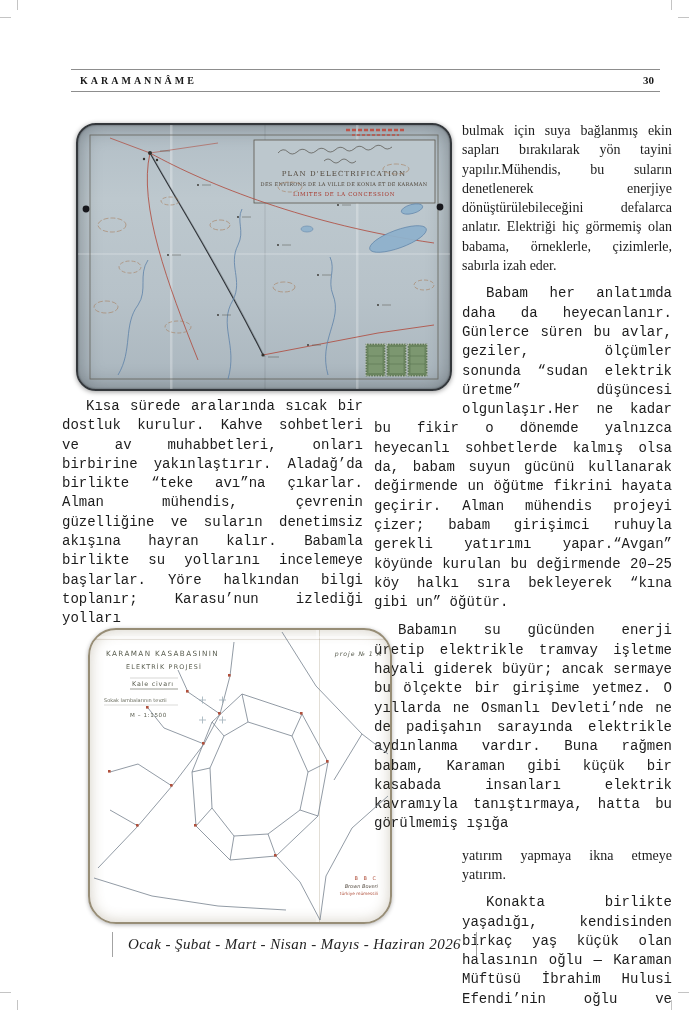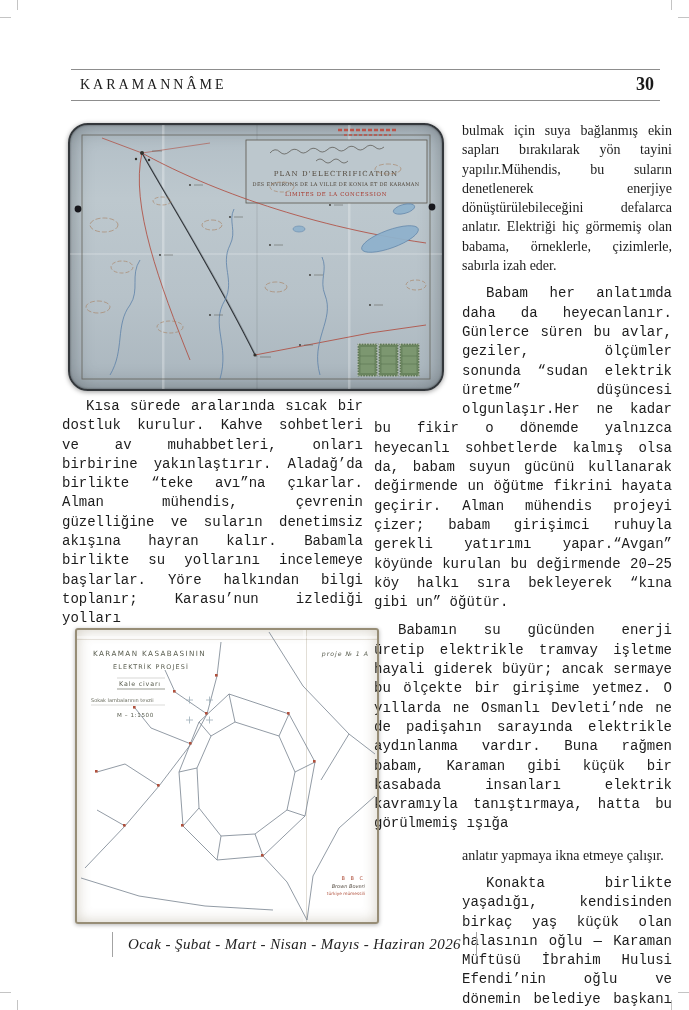--- a/index.html
+++ b/index.html
@@ -11,49 +11,49 @@
   
   .cropmark{position:absolute;background:#c4c4c4;}
   
   .page-header{
     position:absolute;left:71px;top:69px;width:589px;
     border-top:1.4px solid #8d8d8d;border-bottom:1.4px solid #8d8d8d;
     display:flex;justify-content:space-between;align-items:center;
     padding:4px 6px 5px 9px;box-sizing:border-box;
   }
   .page-header .journal-title{
-    font-weight:normal;font-size:14px;letter-spacing:3px;color:#191919;
+    font-weight:bold;font-size:10px;letter-spacing:3px;color:#191919;
   }
   .page-header .page-number{
-    font-weight:bold;font-size:18px;color:#191919;
+    font-weight:bold;font-size:11px;color:#191919;
   }
   
   .textcol p{
     margin:0 0 9px 0;text-align:justify;font-size:14px;line-height:19.3px;
     color:#1c1c1c;
   }
   .textcol p.indent{text-indent:24px;font-family:Liberation Mono, monospace;}
   .textcol p.cont{margin-bottom:12px;}
   .left-column{position:absolute;left:62px;top:397px;width:301px;}
   .right-column{position:absolute;left:374px;top:121px;width:298px;}
   .spacer1{float:left;width:88px;height:290px;}
   .spacer2{float:left;width:88px;height:348px;}
   
   .map1{
-    position:absolute;left:68px;top:123px;width:372px;height:264px;
+    position:absolute;left:76px;top:123px;width:372px;height:264px;
     border-radius:20px;overflow:hidden;
     background:linear-gradient(180deg,#b2bec6 0%,#bdc8ce 28%,#b7c2c9 65%,#aab6be 100%);
     border:2px solid #33373b;
     box-shadow:0 1px 5px rgba(0,0,0,.4), inset 0 0 22px rgba(18,20,24,.38), inset 0 0 2px rgba(18,20,24,.6);
   }
   .map1 svg,.map2 svg{display:block;}
   
   .map2{
-    position:absolute;left:75px;top:628px;width:300px;height:292px;
-    border-radius:3px;overflow:hidden;
+    position:absolute;left:88px;top:628px;width:300px;height:292px;
+    border-radius:28px;overflow:hidden;
     background:linear-gradient(180deg,#ddccא5 0%,#dac8a1 0%,#d8c69e 40%,#d2bf96 100%);
     border:2px solid #8f olive;
     border:2px solid #978d76;
     box-shadow:0 1px 4px rgba(0,0,0,.3), inset 0 0 14px rgba(110,92,55,.3);
   }
   
   .page-footer{
     position:absolute;left:0;top:932px;width:589px;text-align:center;
   }
   .page-footer .fbar{
@@ -201,21 +201,21 @@
 
 <div class="left-column textcol">
   <p class="indent">Kısa sürede aralarında sıcak bir dostluk kurulur. Kahve sohbetleri ve av muhabbetleri, onları birbirine yakınlaştırır. Aladağ’da birlikte “teke avı”na çıkarlar. Alman mühendis, çevrenin güzelliğine ve suların denetimsiz akışına hayran kalır. Babamla birlikte su yollarını incelemeye başlarlar. Yöre halkından bilgi toplanır; Karasu’nun izlediği yolları</p>
 </div>
 
 <div class="right-column textcol">
   <span class="spacer1"></span>
   <p>bulmak için suya bağlanmış ekin sapları bırakılarak yön tayini yapılır.Mühendis, bu suların denetlenerek enerjiye dönüştürülebileceğini defalarca anlatır. Elektriği hiç görmemiş olan babama, örneklerle, çizimlerle, sabırla izah eder.</p>
   <p class="indent">Babam her anlatımda daha da heyecanlanır. Günlerce süren bu avlar, geziler, ölçümler sonunda “sudan elektrik üretme” düşüncesi olgunlaşır.Her ne kadar bu fikir o dönemde yalnızca heyecanlı sohbetlerde kalmış olsa da, babam suyun gücünü kullanarak değirmende un öğütme fikrini hayata geçirir. Alman mühendis projeyi çizer; babam girişimci ruhuyla gerekli yatırımı yapar.“Avgan” köyünde kurulan bu değirmende 20–25 köy halkı sıra bekleyerek “kına gibi un” öğütür.</p>
   <p class="indent cont">Babamın su gücünden enerji üretip elektrikle tramvay işletme hayali giderek büyür; ancak sermaye bu ölçekte bir girişime yetmez. O yıllarda ne Osmanlı Devleti’nde ne de padişahın sarayında elektrikle aydınlanma vardır. Buna rağmen babam, Karaman gibi küçük bir kasabada insanları elektrik kavramıyla tanıştırmaya, hatta bu görülmemiş ışığa</p>
-  <p><span class="spacer2"></span><span>anlatır yapmaya ikna etmeye çalışır.</span></p>
+  <p><span class="spacer2"></span><span>yatırım yapmaya ikna etmeye yatırım.</span></p>
   <p class="indent">Konakta birlikte yaşadığı, kendisinden birkaç yaş küçük olan halasının oğlu — Karaman Müftüsü İbrahim Hulusi Efendi’nin oğlu ve dönemin belediye başkanı Ahmet Öktem — aynı heyecanı paylaşır. İkisi, çevrelerindeki insanları ikna ederek bir şirket kurarlar.Ancak İstanbul’daki yetkililer bu girişimi yeterli bulmaz. Bunun üzerine Avustralyalı mühendis Aleksandr Raymond ile tanışılır ve yeni bir teknik proje çizdirilir. Raymond’un firması, Osmanlı topraklarında Avrupalıların yaptığı işlere onay veren saygın bir kurumdur.</p>
   <p class="indent">Yeni mühendis, teknik bir ekiple Karaman’a gelir; suların akış hızını (debiyi) ölçer. Ekipte yol, elektrik ve jeodezi mühendisleri de vardır. Anadolu’da ilk kez küçük bir ilçe-</p>
 </div>
 
 <div class="map2">
   <svg width="300" height="292" viewBox="0 0 300 292">
 
     <rect x="226" y="0" width="3" height="292" fill="#ffffff" opacity="0.35"></rect>
     <rect x="229" y="0" width="1" height="292" fill="#8a7a5a" opacity="0.25"></rect>
     <rect x="0" y="6" width="300" height="2" fill="#ffffff" opacity="0.3"></rect>

